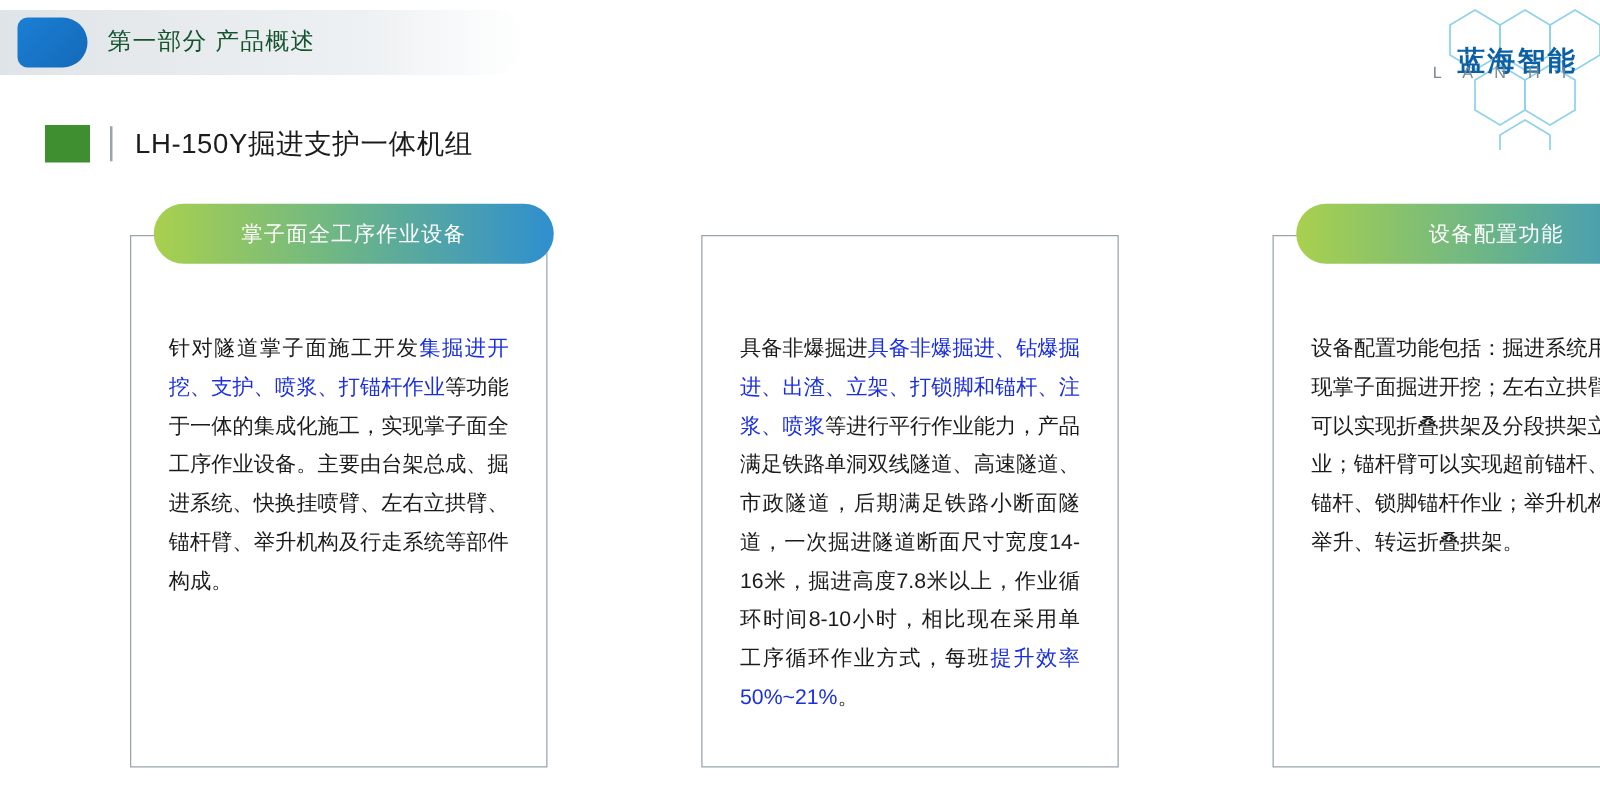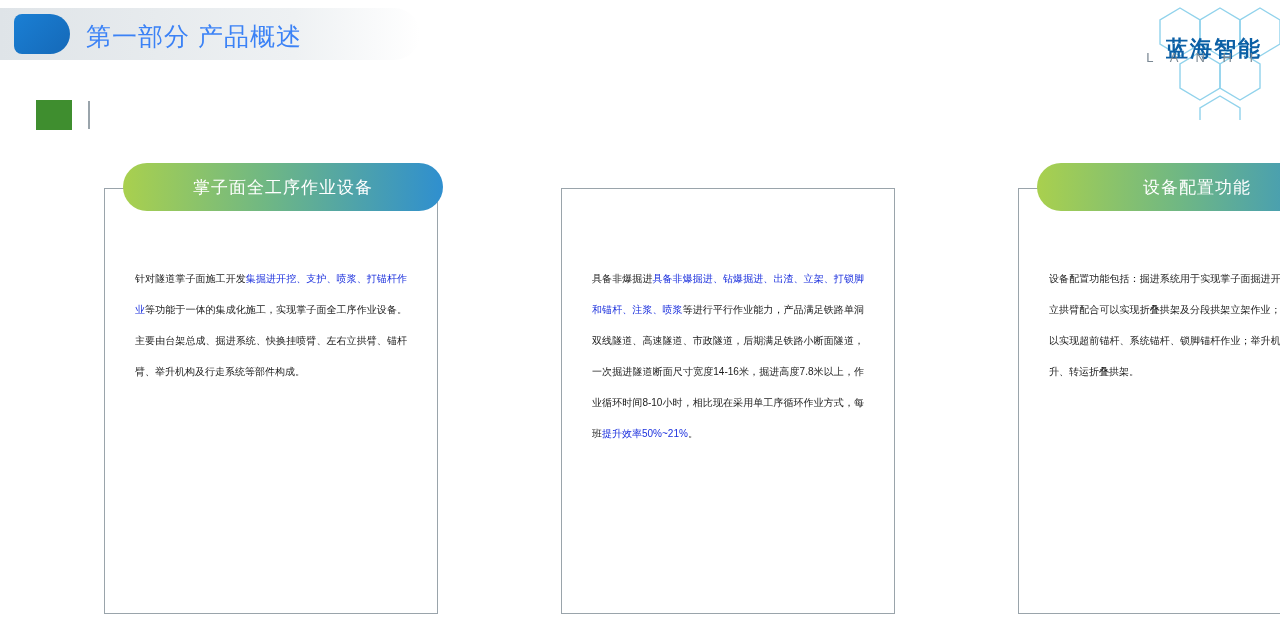--- a/index.html
+++ b/index.html
@@ -32,22 +32,22 @@
   .header-chip {
     position: absolute;
     left: 14px; top: 14px;
     width: 56px; height: 40px;
     background: linear-gradient(135deg,#1a7fd4 0%, #1569b8 100%);
     border-radius: 8px 20px 20px 8px;
   }
   .header-title {
     position: absolute;
     left: 86px; top: 20px;
-    font-size: 25px;
-    color: #3b82f6;
+    font-size: 19px;
+    color: #14532d;
     letter-spacing: 1px;
     white-space: nowrap;
   }
 
   
   .logo-wrap {
     position: absolute;
     right: 0; top: 0;
     width: 220px; height: 120px;
     overflow: hidden;
@@ -128,21 +128,21 @@
     justify-content: center;
     color: #ffffff;
     font-size: 17px;
     letter-spacing: 1px;
   }
   .card-body {
     position: absolute;
     left: 0; top: 74px;
     width: 100%;
     padding: 0 30px;
-    font-size: 10px;
+    font-size: 17px;
     line-height: 31px;
     color: #1b1b1b;
     text-align: justify;
   }
   .hl { color: #1a2fdd; }
 </style>
 </head>
 <body>
 
 <div class="slide">
@@ -162,20 +162,21 @@
       <polygon points="180,52 200,64 200,88 180,100 160,88 160,64"></polygon>
       <polygon points="160,96 180,108 180,132 160,144 140,132 140,108"></polygon>
     </svg>
     <div class="logo-cn">蓝海智能</div>
     <div class="logo-en">L A N H I</div>
   </div>
 
   <div class="sub-row">
     <div class="sub-square"></div>
     <div class="sub-bar"></div>
+    <div class="sub-text">LH-150Y掘进支护一体机组</div>
   </div>
 
   <div class="cards">
     <div class="card">
       <div class="card-pill">掌子面全工序作业设备</div>
       <div class="card-body">
           <p><span>针对隧道掌子面施工开发</span><span class="hl">集掘进开挖、支护、喷浆、打锚杆作业</span><span>等功能于一体的集成化施工，实现掌子面全工序作业设备。主要由台架总成、掘进系统、快换挂喷臂、左右立拱臂、锚杆臂、举升机构及行走系统等部件构成。</span></p>
         </div>
     </div>
     <div class="card">

